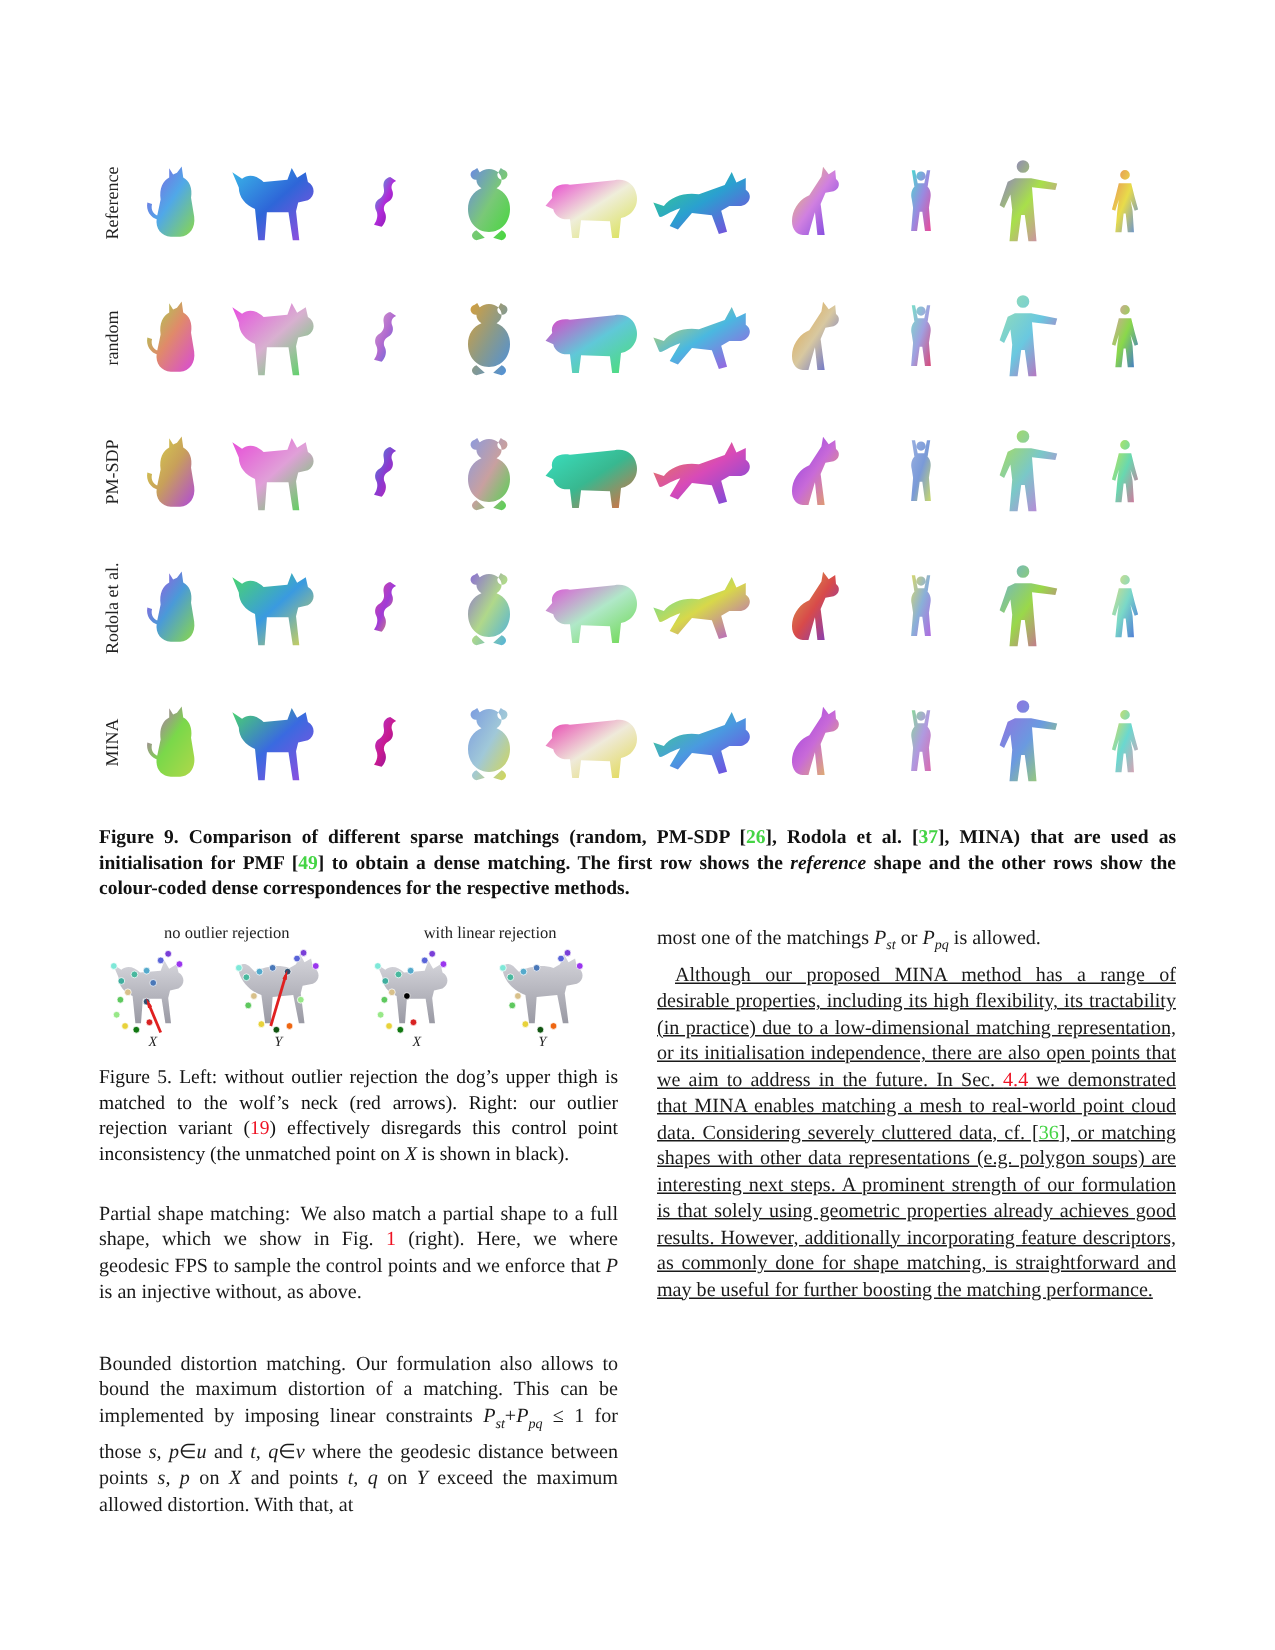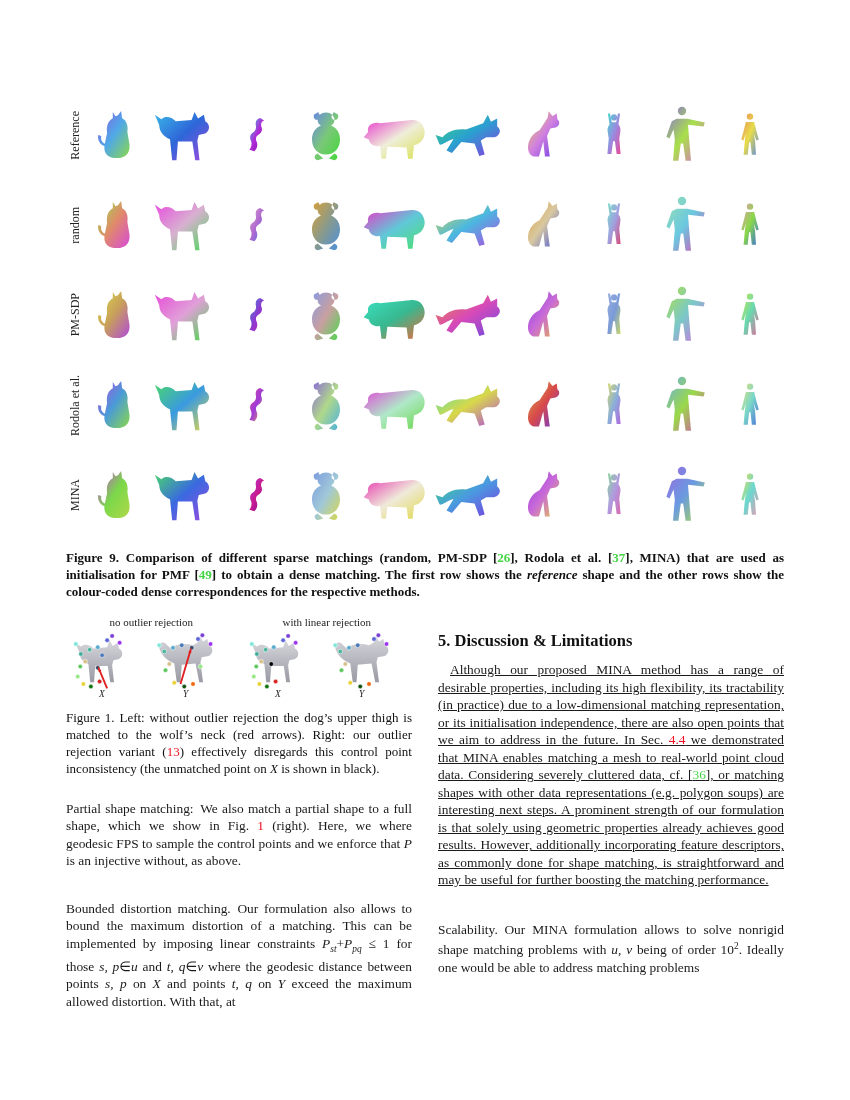--- a/index.html
+++ b/index.html
@@ -793,27 +793,26 @@
                     <circle cx="20" cy="56" r="3.6" fill="#d8c08a" stroke="#ffffff" stroke-width="0.8"></circle>
                     <circle cx="14" cy="66" r="3.6" fill="#5ec85e" stroke="#ffffff" stroke-width="0.8"></circle>
                     <circle cx="28" cy="86" r="3.6" fill="#e8d23a" stroke="#ffffff" stroke-width="0.8"></circle>
                     <circle cx="44" cy="92" r="3.6" fill="#115511" stroke="#ffffff" stroke-width="0.8"></circle>
                     <circle cx="58" cy="88" r="3.6" fill="#ee6611" stroke="#ffffff" stroke-width="0.8"></circle>
                     <text x="42" y="109" font-size="15" font-style="italic" font-family="&quot;Liberation Serif&quot;, serif" fill="#222">Y</text>
                   </svg>
                 </div>
               </div>
             </div>
-          <p class="caption"><span>Figure 1. Left: without outlier rejection the dog’s upper thigh is matched to the wolf’s neck (red arrows). Right: our outlier rejection variant (</span><span class="seg-red">13</span><span>) effectively disregards this control point inconsistency (the unmatched point on </span><span class="seg-i">X</span><span> is shown in black).</span></p>
+          <p class="caption"><span>Figure 5. Left: without outlier rejection the dog’s upper thigh is matched to the wolf’s neck (red arrows). Right: our outlier rejection variant (</span><span class="seg-red">19</span><span>) effectively disregards this control point inconsistency (the unmatched point on </span><span class="seg-i">X</span><span> is shown in black).</span></p>
         </div>
         <p class="body-text p-partial"><span class="seg-b">Partial shape matching:</span><span> We also match a partial shape to a full shape, which we show in Fig. </span><span class="seg-red">1</span><span> (right). Here, we where geodesic FPS to sample the control points and we enforce that </span><span class="seg-i">P</span><span> is an injective without, as above.</span></p>
         <p class="body-text p-bounded"><span class="seg-b">Bounded distortion matching.</span><span> Our formulation also allows to bound the maximum distortion of a matching. This can be implemented by imposing linear constraints </span><span class="seg-i">P</span><span class="seg-i seg-sub">st</span><span>+</span><span class="seg-i">P</span><span class="seg-i seg-sub">pq</span><span> ≤ 1 for those </span><span class="seg-i">s, p</span><span>∈</span><span class="seg-i">u</span><span> and </span><span class="seg-i">t, q</span><span>∈</span><span class="seg-i">v</span><span> where the geodesic distance between points </span><span class="seg-i">s, p</span><span> on </span><span class="seg-i">X</span><span> and points </span><span class="seg-i">t, q</span><span> on </span><span class="seg-i">Y</span><span> exceed the maximum allowed distortion. With that, at</span></p>
       </div>
 
       <div class="col">
-        <h2 class="section-heading">5. Discussion &amp; Limitations</h2>
+        <p class="body-text p-intro"><span>most one of the matchings </span><span class="seg-i">P</span><span class="seg-i seg-sub">st</span><span> or </span><span class="seg-i">P</span><span class="seg-i seg-sub">pq</span><span> is allowed.</span></p>
         <p class="body-text indent"><span>Although our proposed MINA method has a range of desirable properties, including its high flexibility, its tractability (in practice) due to a low-dimensional matching representation, or its initialisation independence, there are also open points that we aim to address in the future. In Sec. </span><span class="seg-red">4.4</span><span> we demonstrated that MINA enables matching a mesh to real-world point cloud data. Considering severely cluttered data, cf. [</span><span class="seg-green">36</span><span>], or matching shapes with other data representations (e.g. polygon soups) are interesting next steps.  A prominent strength of our formulation is that solely using geometric properties already achieves good results.  However, additionally incorporating feature descriptors, as commonly done for shape matching, is straightforward and may be useful for further boosting the matching performance.</span></p>
-        <p class="body-text p-scalability"><span class="seg-b">Scalability.</span><span> Our MINA formulation allows to solve nonrigid shape matching problems with </span><span class="seg-i">u, v</span><span> being of order 10</span><span class="seg-sup">2</span><span>. Ideally one would be able to address matching problems</span></p>
       </div>
     </section>
 
   </div>
 </div>
 
 </body></html>

